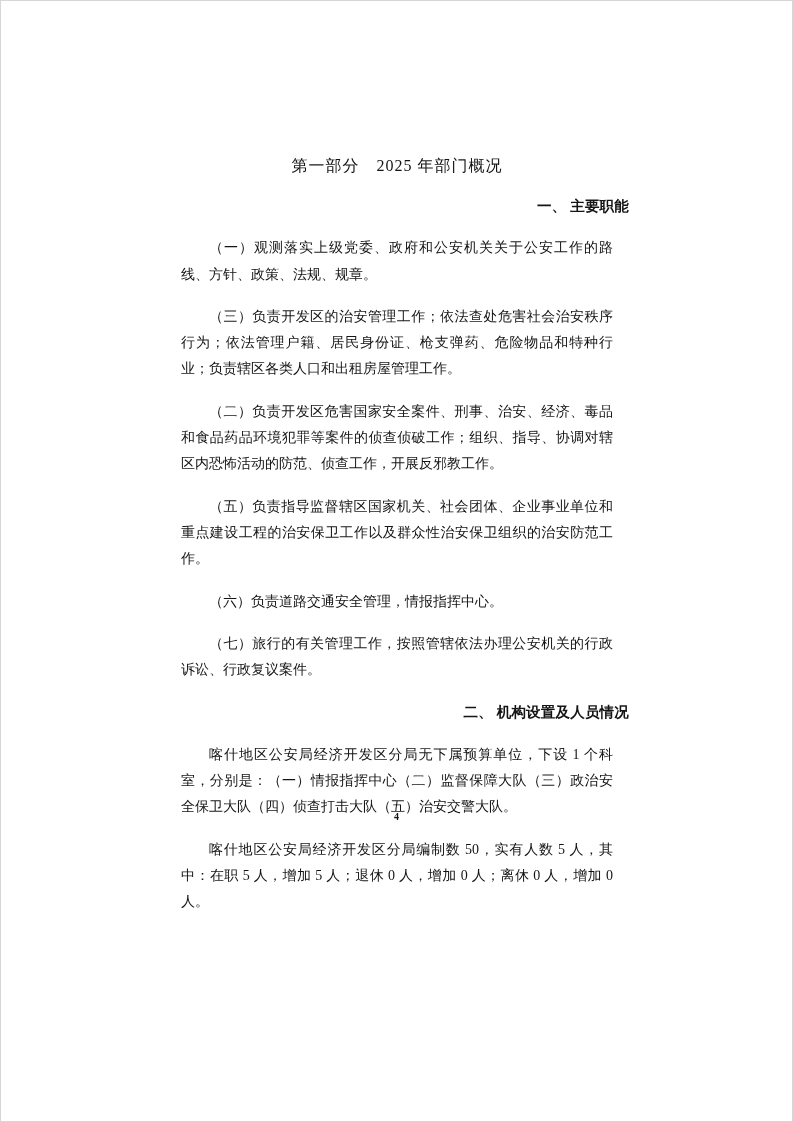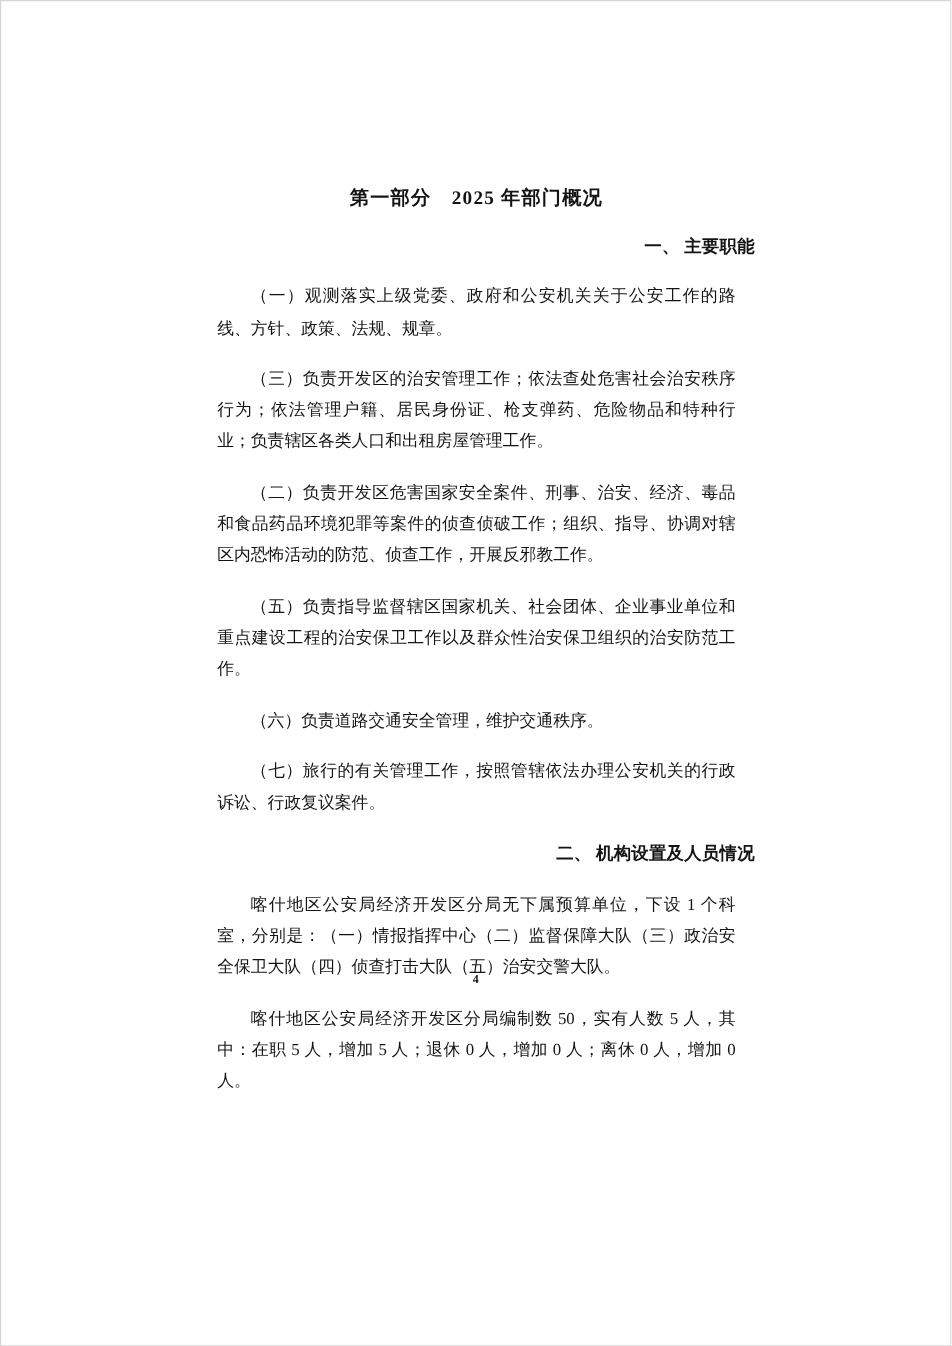--- a/index.html
+++ b/index.html
@@ -21,21 +21,21 @@
   .content {
     position: absolute;
     left: 164px;
     top: 150px;
     width: 464px;
   }
   .doc-title {
     margin: 0 0 12px 0;
     font-size: 16px;
     line-height: 30px;
-    font-weight: bold;
+    font-weight: normal;
     text-align: center;
     letter-spacing: 1px;
     white-space: nowrap;
   }
   .section-heading {
     margin: 0;
     font-size: 14.5px;
     line-height: 26.3px;
     font-weight: bold;
     text-indent: 2em;
@@ -69,21 +69,21 @@
   <div class="content">
 
     <h1 class="doc-title">第一部分　2025 年部门概况</h1>
 
     <h2 class="section-heading">一、 主要职能</h2>
 
     <p class="para">（一）观测落实上级党委、政府和公安机关关于公安工作的路线、方针、政策、法规、规章。</p>
     <p class="para">（三）负责开发区的治安管理工作；依法查处危害社会治安秩序行为；依法管理户籍、居民身份证、枪支弹药、危险物品和特种行业；负责辖区各类人口和出租房屋管理工作。</p>
     <p class="para">（二）负责开发区危害国家安全案件、刑事、治安、经济、毒品和食品药品环境犯罪等案件的侦查侦破工作；组织、指导、协调对辖区内恐怖活动的防范、侦查工作，开展反邪教工作。</p>
     <p class="para">（五）负责指导监督辖区国家机关、社会团体、企业事业单位和重点建设工程的治安保卫工作以及群众性治安保卫组织的治安防范工作。</p>
-    <p class="para">（六）负责道路交通安全管理，维护交通秩序。</p>
+    <p class="para">（六）负责道路交通安全管理，情报指挥中心。</p>
     <p class="para">（七）旅行的有关管理工作，按照管辖依法办理公安机关的行政诉讼、行政复议案件。</p>
 
     <h2 class="section-heading">二、 机构设置及人员情况</h2>
 
     <p class="para">喀什地区公安局经济开发区分局无下属预算单位，下设 1 个科室，分别是：（一）情报指挥中心（二）监督保障大队（三）政治安全保卫大队（四）侦查打击大队（五）治安交警大队。</p>
     <p class="para">喀什地区公安局经济开发区分局编制数 50，实有人数 5 人，其中：在职 5 人，增加 5 人；退休 0 人，增加 0 人；离休 0 人，增加 0 人。</p>
 
   </div>
 
   <div class="page-number">4</div>

